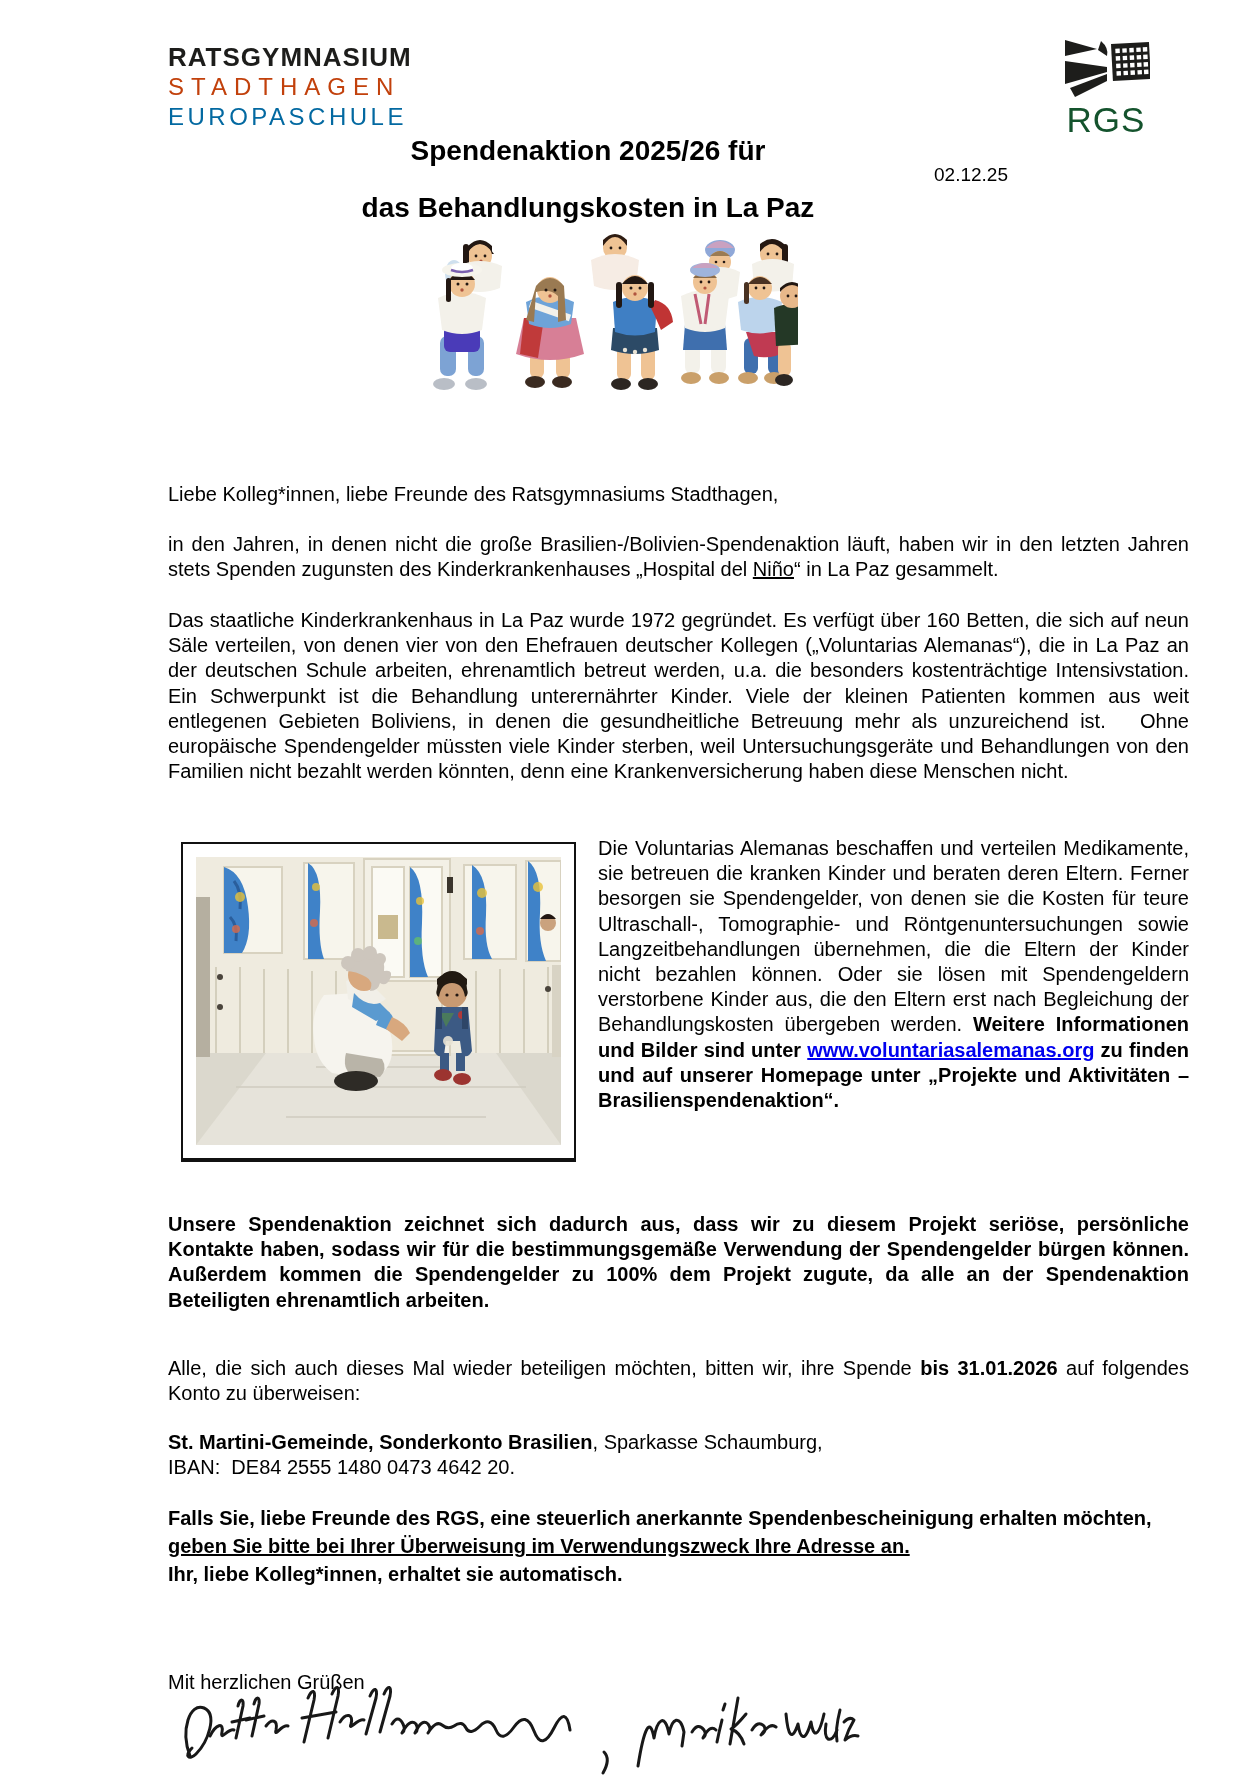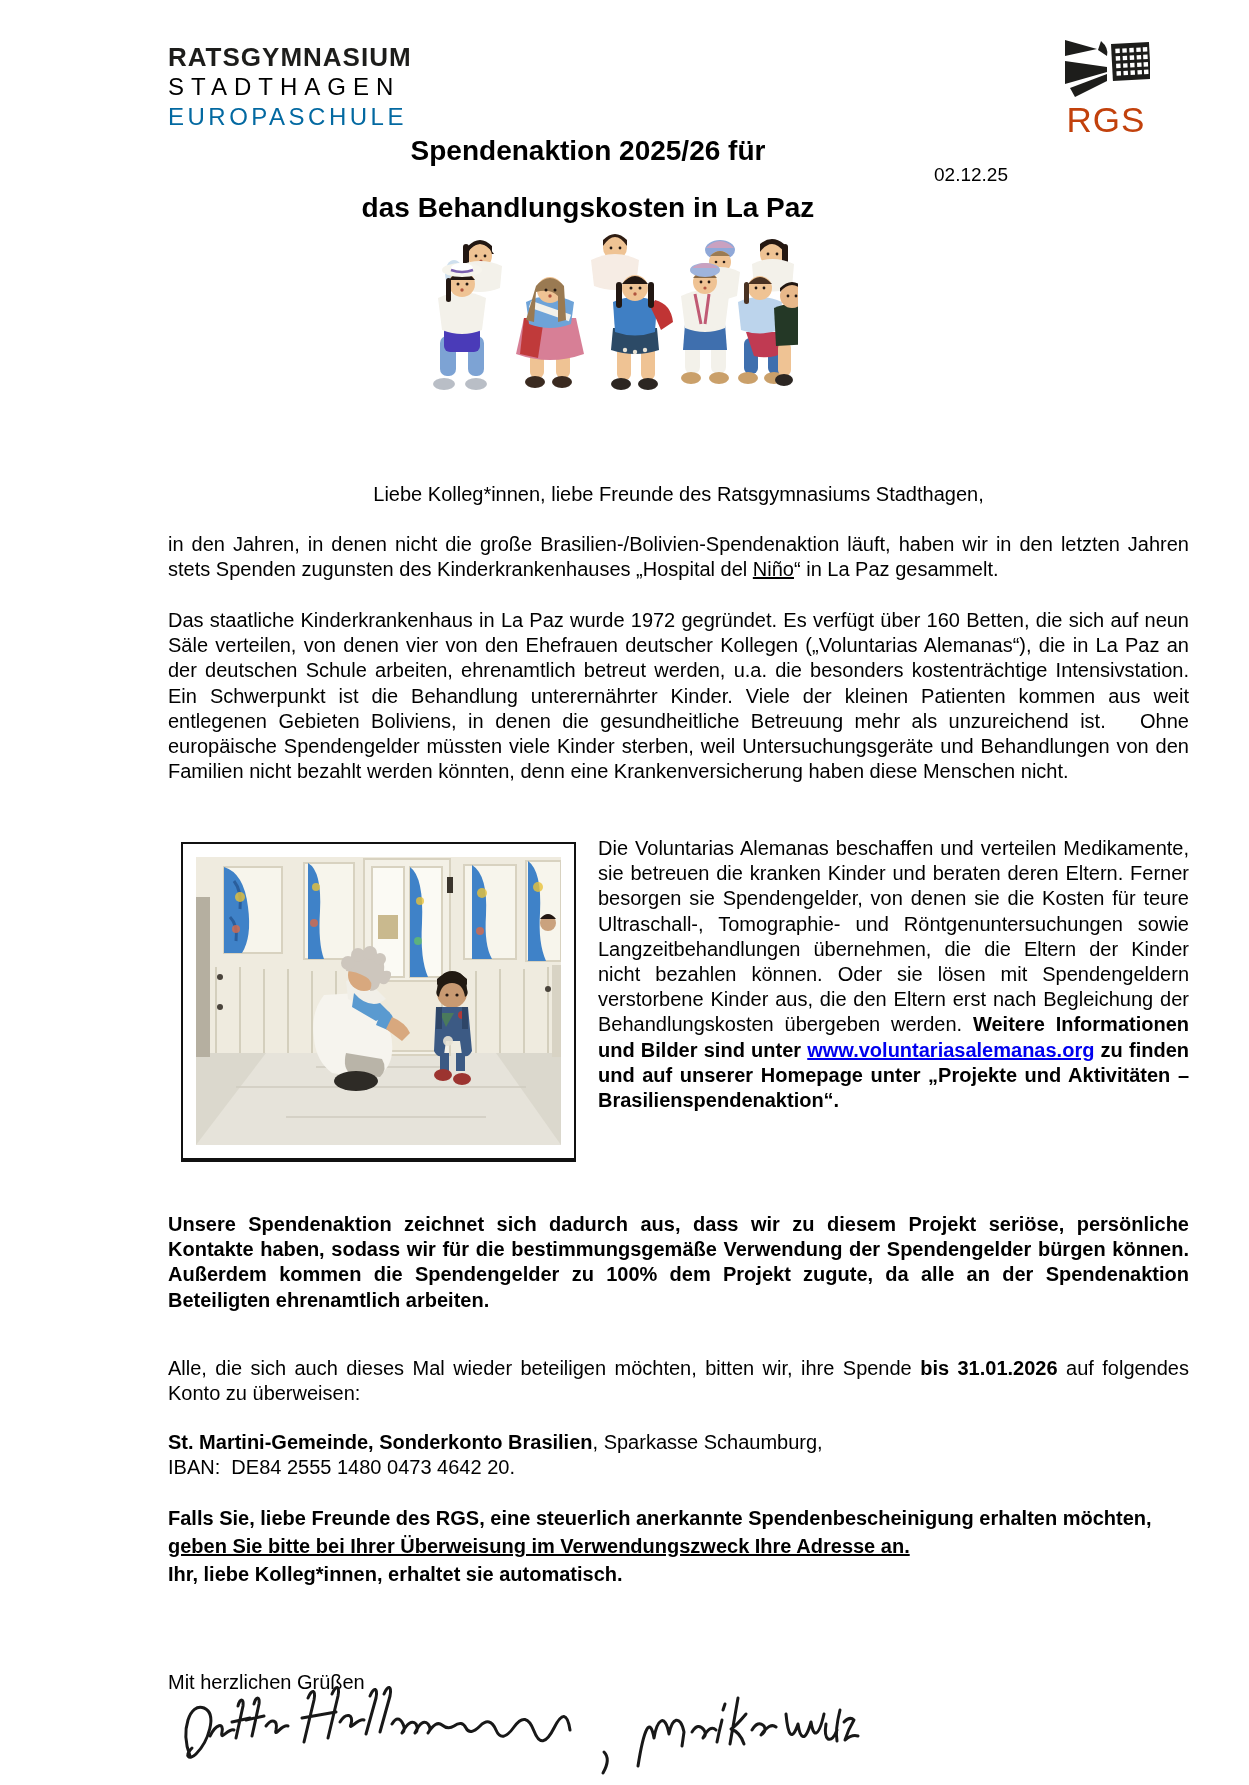--- a/index.html
+++ b/index.html
@@ -5,34 +5,34 @@
   html,body{margin:0;padding:0;background:#ffffff;}
   .page{
     position:relative;width:1249px;height:1785px;background:#ffffff;
     font-family:"Liberation Sans","DejaVu Sans",sans-serif;color:#000;
     overflow:hidden;
     margin-left:48px;
   }
   
   .logo-text{position:absolute;left:120px;top:42px;color:#222;}
   .logo-line1{font-size:26px;font-weight:600;letter-spacing:1px;line-height:30px;color:#1d1d1b;}
-  .logo-line2{font-size:24px;font-weight:400;letter-spacing:7px;line-height:30px;color:#000000;}
+  .logo-line2{font-size:24px;font-weight:400;letter-spacing:7px;line-height:30px;color:#c2410c;}
   .logo-line3{font-size:24px;font-weight:400;letter-spacing:3.5px;line-height:30px;color:#0369a1;}
   .rgs-logo{position:absolute;left:1008px;top:40px;width:100px;text-align:center;}
   .rgs-logo svg{display:block;margin:0 auto;}
-  .rgs-text{font-size:35px;font-weight:400;letter-spacing:1px;color:#c2410c;margin-top:2px;}
+  .rgs-text{font-size:35px;font-weight:400;letter-spacing:1px;color:#14532d;margin-top:2px;}
   .doc-date{position:absolute;left:886px;top:164px;font-size:19px;}
   
   .title-block{position:absolute;left:120px;top:136px;width:840px;text-align:center;font-weight:bold;font-size:28px;line-height:30px;}
   .title-line2{margin-top:27px;}
   
   .dolls{position:absolute;left:372px;top:230px;width:378px;height:180px;}
   
   .para{position:absolute;left:120px;width:1021px;font-size:20px;line-height:25.2px;text-align:justify;}
-  .salutation{top:462px;text-align:center;}
+  .salutation{top:462px;text-align:left;}
   .p-intro{top:512px;}
   .p-hospital{top:588px;}
   .photo-frame{
     position:absolute;left:133px;top:842px;background:#fff;
     border:2px solid #111;border-bottom-width:4px;padding:13px;
   }
   .photo-frame svg{display:block;}
   .side-col{position:absolute;left:550px;top:836px;width:591px;font-size:20px;line-height:25.2px;text-align:justify;}
   .side-col .bold-part{font-weight:bold;}
   a.doc-link{font-weight:bold;text-decoration:underline;cursor:pointer;}

